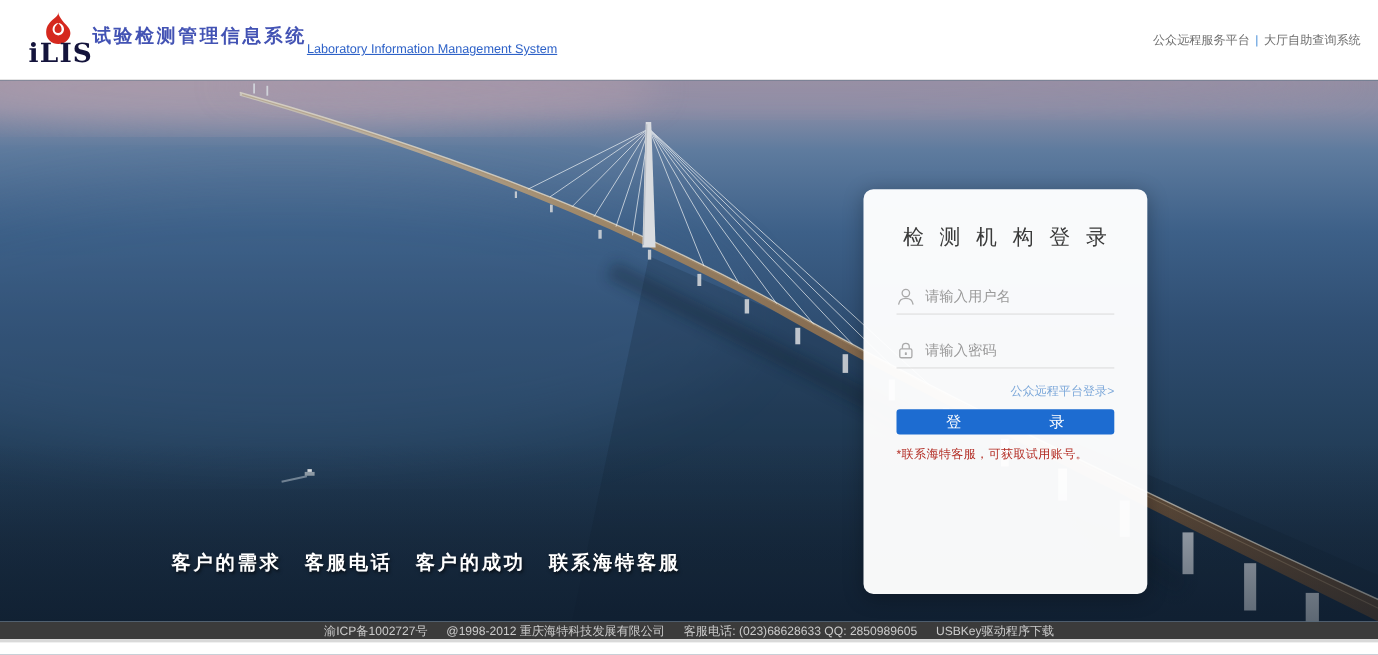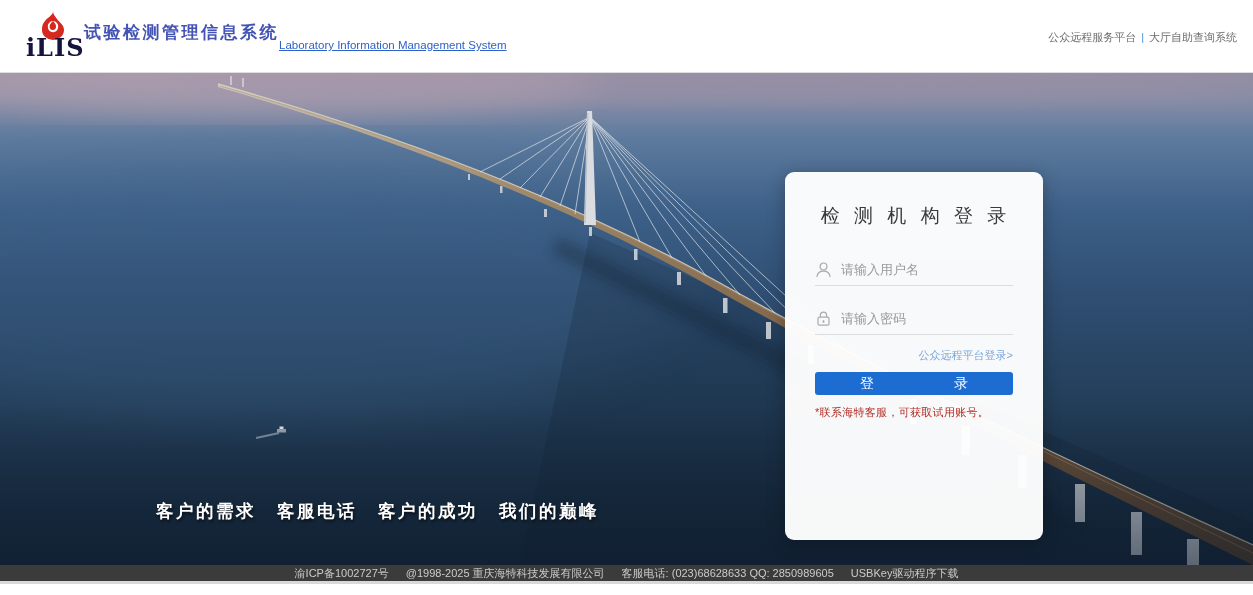--- a/index.html
+++ b/index.html
@@ -186,21 +186,21 @@
       <rect x="277" y="356" width="9" height="3.5" fill="#9aa6b0"></rect>
       <rect x="279.5" y="353.5" width="4" height="2.5" fill="#e6e9eb"></rect>
 
       <rect x="0" y="330" width="1253" height="162" fill="url(#bottomFade)"></rect>
     </svg>
 
     <div class="slogan">
       <span>客户的需求</span>
       <span>客服电话</span>
       <span>客户的成功</span>
-      <span>我们的巅峰</span>
+      <span>联系海特客服</span>
     </div>
 
     <div class="login-panel">
       <div class="login-title">检 测 机 构 登 录</div>
 
       <div class="field first">
         <svg width="17" height="17" viewBox="0 0 17 17">
           <circle cx="8.5" cy="5.4" r="3.4" fill="none" stroke="#aaaaaa" stroke-width="1.2"></circle>
           <path d="M2,15.5 C2.5,11.8 5.2,10.2 8.5,10.2 C11.8,10.2 14.5,11.8 15,15.5" fill="none" stroke="#aaaaaa" stroke-width="1.2" stroke-linecap="round"></path>
         </svg>
@@ -219,19 +219,19 @@
       <div class="platform-link">公众远程平台登录&gt;</div>
 
       <button class="login-button">登 录</button>
 
       <div class="login-note">*联系海特客服，可获取试用账号。</div>
     </div>
   </div>
 
   <div class="footer">
     <span class="f-link">渝ICP备1002727号</span>
-    <span>@1998-2025 重庆海特科技发展有限公司</span>
+    <span>@1998-2012 重庆海特科技发展有限公司</span>
     <span>客服电话: (023)68628633 QQ: 2850989605</span>
     <span class="f-link">USBKey驱动程序下载</span>
   </div>
   <div class="footer-base"></div>
 
 </div>
 
 </body></html>

